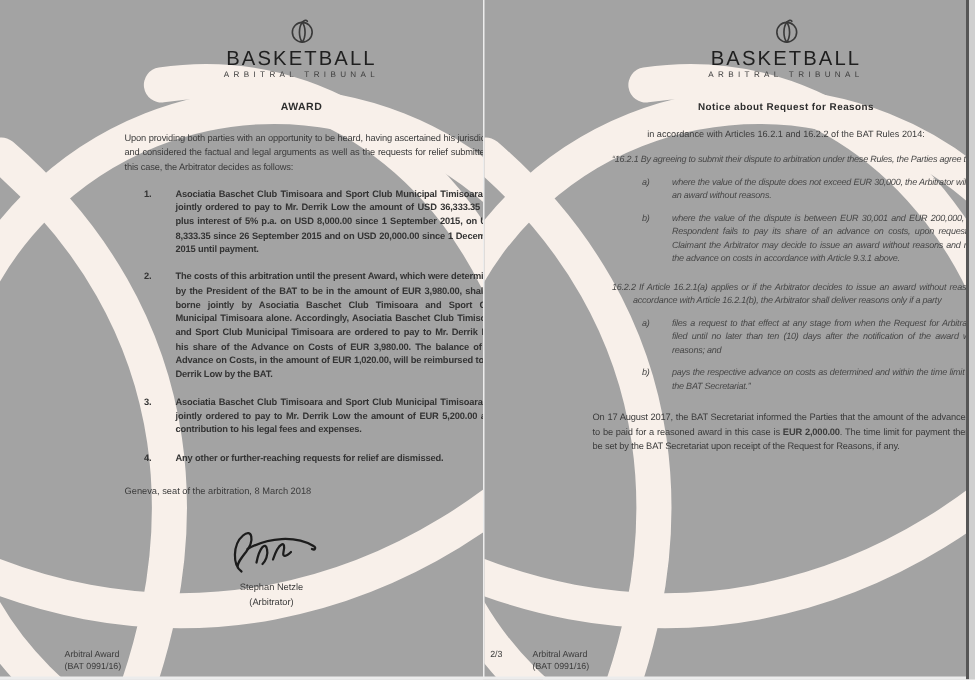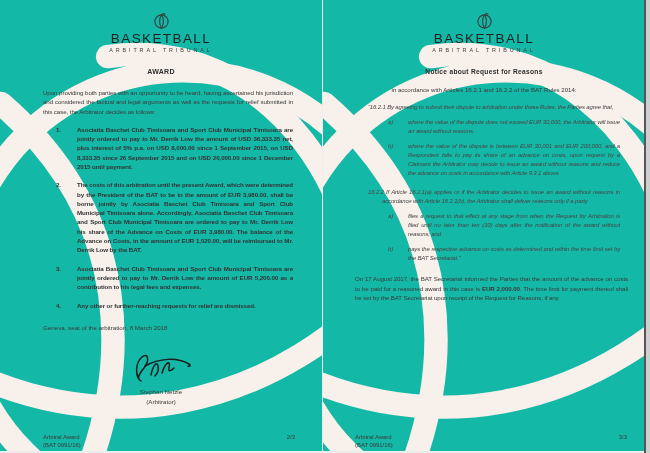--- a/index.html
+++ b/index.html
@@ -1,20 +1,20 @@
 <!DOCTYPE html>
 <html><head>
 <meta charset="utf-8">
 <style>
   html,body{margin:0;padding:0;background:#ffffff;}
   .sheet{
     position:relative;width:650px;height:453px;background:#ffffff;overflow:hidden;
     font-family:"Liberation Sans", sans-serif;color:#3b3b3b;
   }
-  .page{position:absolute;top:0;width:322px;height:453px;overflow:hidden;background:#14b8a6;}
+  .page{position:absolute;top:0;width:322px;height:453px;overflow:hidden;background:#a3a3a3;padding-left:40px;}
   .page.left{left:0;}
   .page.right{left:322px;border-left:1px solid #ededed;}
   .edge-gray{position:absolute;right:0;top:0;bottom:0;width:4px;background:#cfcfcf;z-index:5;}
   .edge-dark{position:absolute;right:4px;top:0;bottom:0;width:2px;background:#565656;z-index:6;}
   .bottom-strip{position:absolute;left:0;right:0;bottom:0;height:2px;background:#ececec;z-index:4;}
 
   .wm{position:absolute;left:-90px;top:28px;width:520px;height:520px;pointer-events:none;}
 
   .logo{position:relative;text-align:center;padding-top:11px;line-height:1;}
   .logo-icon{display:block;margin:0 auto;}

